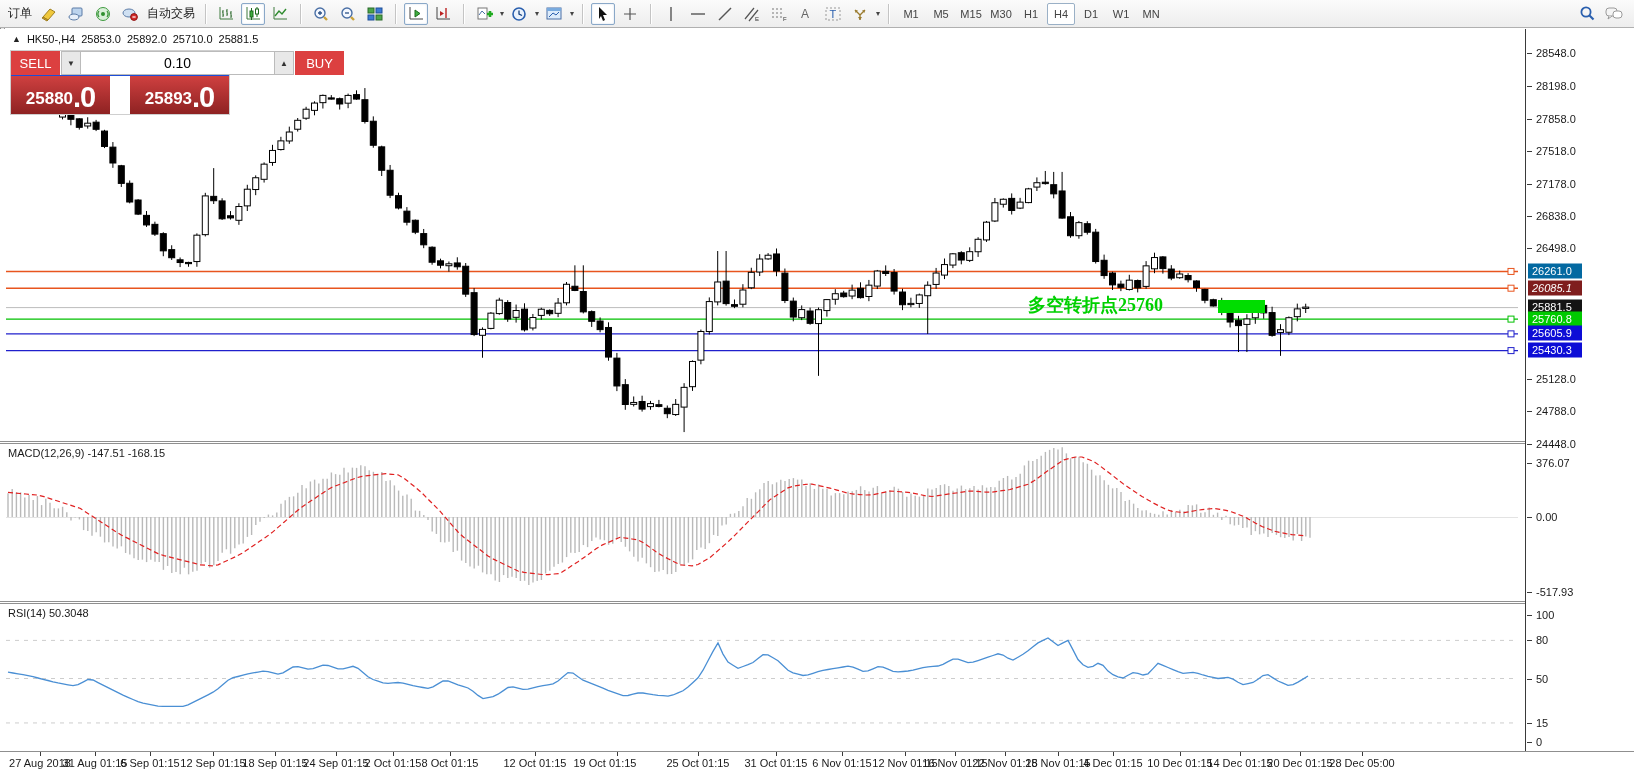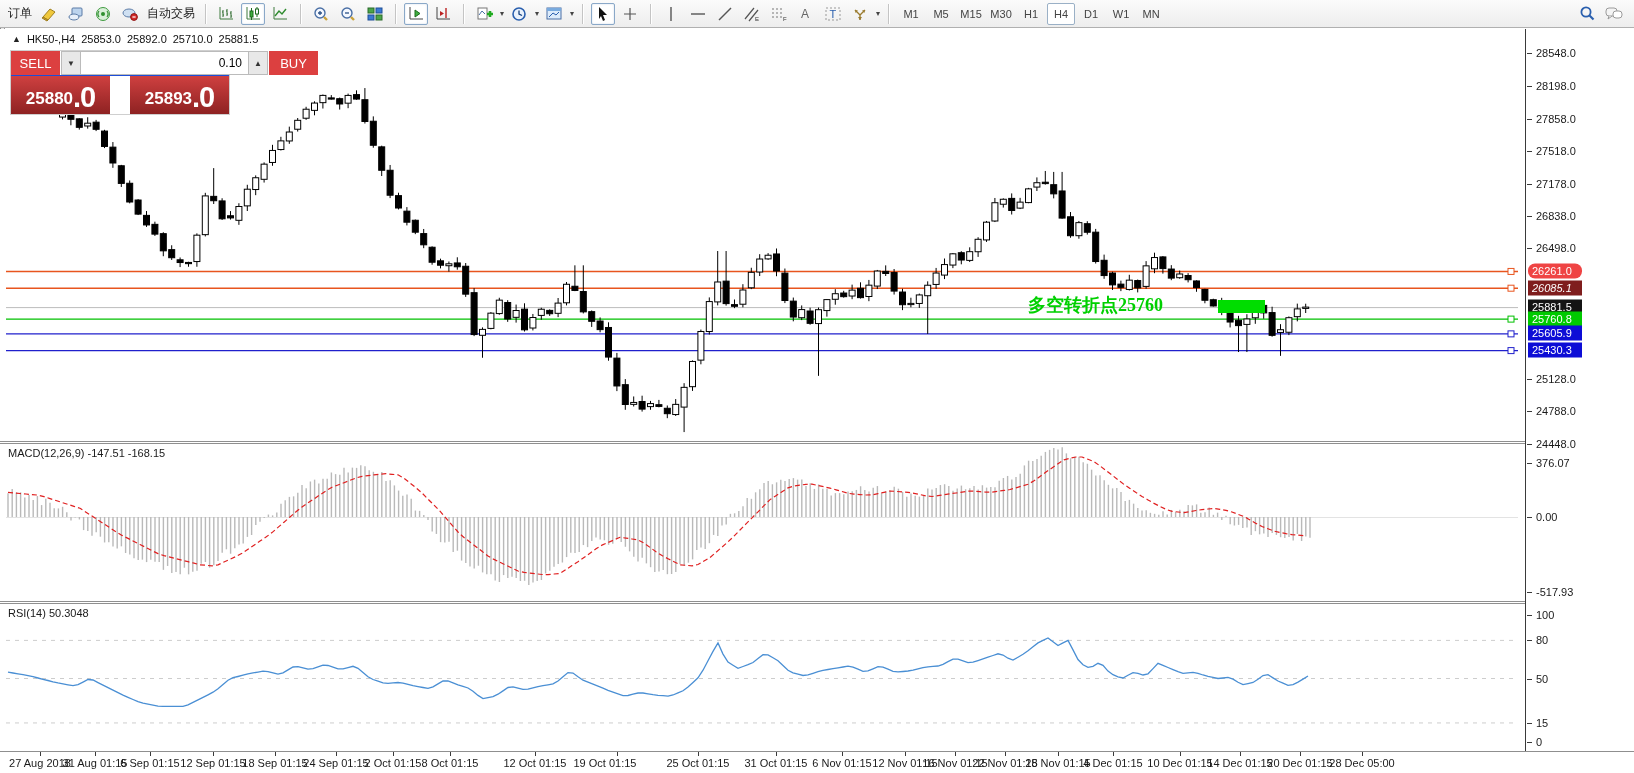--- a/index.html
+++ b/index.html
@@ -44,22 +44,22 @@
      font-size:11px;color:#111;white-space:nowrap;}
   .collapse-tri{font-size:9px;color:#222;}
   .trade-panel{position:absolute;left:10px;top:50px;width:220px;background:#1d4ed8;
      border:1px solid #cfcfcf;box-sizing:border-box;}
   .tp-top{display:flex;height:24px;gap:1px;background:#fff;}
   .tp-btn{flex:0 0 49px;background:#dc4040;color:#fff;display:flex;align-items:center;
      justify-content:center;font-size:13px;}
   .tp-vol{flex:1;display:flex;background:#eee;}
   .tp-spin{width:20px;display:flex;align-items:center;justify-content:center;background:#e8e8e8;
      border:1px solid #bbb;color:#333;font-size:8px;box-sizing:border-box;}
-  .tp-input{flex:1;border:1px solid #bbb;border-left:none;border-right:none;text-align:right;
-     font-size:12px;padding:0 6px;outline:none;font-family:inherit;}
+  .tp-input{flex:1;border:1px solid #bbb;border-left:none;border-right:none;text-align:center;
+     font-size:14px;padding:0 6px;outline:none;font-family:inherit;}
   .tp-prices{display:flex;gap:20px;margin-top:1px;height:38px;background:#fff;}
   .tp-price{flex:1;background:linear-gradient(#cf4040,#8e2222);color:#fff;display:flex;
      align-items:flex-end;justify-content:center;padding-bottom:2px;}
   .tp-price .pmain{font-size:17px;font-weight:bold;line-height:26px;}
   .tp-price .pbig{font-size:29px;font-weight:bold;line-height:29px;letter-spacing:-1px;}
   
   .annotation{position:absolute;font-weight:bold;font-size:18px;
      font-family:"Liberation Serif","DejaVu Serif",serif;white-space:nowrap;}
   .ann-rect{position:absolute;}
   .icon{display:block;}
@@ -951,21 +951,21 @@
     <div class="ytick" style="top: 24px;">28548.0</div>
     <div class="ytick" style="top: 57.3529px;">28198.0</div>
     <div class="ytick" style="top: 89.7529px;">27858.0</div>
     <div class="ytick" style="top: 122.153px;">27518.0</div>
     <div class="ytick" style="top: 154.553px;">27178.0</div>
     <div class="ytick" style="top: 186.953px;">26838.0</div>
     <div class="ytick" style="top: 219.353px;">26498.0</div>
     <div class="ytick" style="top: 349.906px;">25128.0</div>
     <div class="ytick" style="top: 382.306px;">24788.0</div>
     <div class="ytick" style="top: 414.706px;">24448.0</div>
-    <div class="price-tag" style="top: 241.938px; background: #ef4444; color: rgb(255, 255, 255); border-radius: 7px;">26261.0</div>
+    <div class="price-tag" style="top: 241.938px; background: #0369a1; color: rgb(255, 255, 255);">26261.0</div>
     <div class="price-tag" style="top: 258.7px; background: #7f1d1d; color: rgb(255, 255, 255); font-style: italic;">26085.1</div>
     <div class="price-tag" style="top: 278.102px; background: rgb(20, 20, 20); color: rgb(255, 255, 255);">25881.5</div>
     <div class="price-tag" style="top: 289.604px; background: rgb(0, 202, 0); color: rgb(255, 255, 255);">25760.8</div>
     <div class="price-tag" style="top: 304.365px; background: rgb(13, 13, 214); color: rgb(255, 255, 255);">25605.9</div>
     <div class="price-tag" style="top: 321.098px; background: rgb(13, 13, 214); color: rgb(255, 255, 255);">25430.3</div>
     <div class="ytick" style="top: 433.583px;">376.07</div>
     <div class="ytick" style="top: 488px;">0.00</div>
     <div class="ytick" style="top: 562.944px;">-517.93</div>
     <div class="ytick" style="top: 586px;">100</div>
     <div class="ytick" style="top: 611.4px;">80</div>

